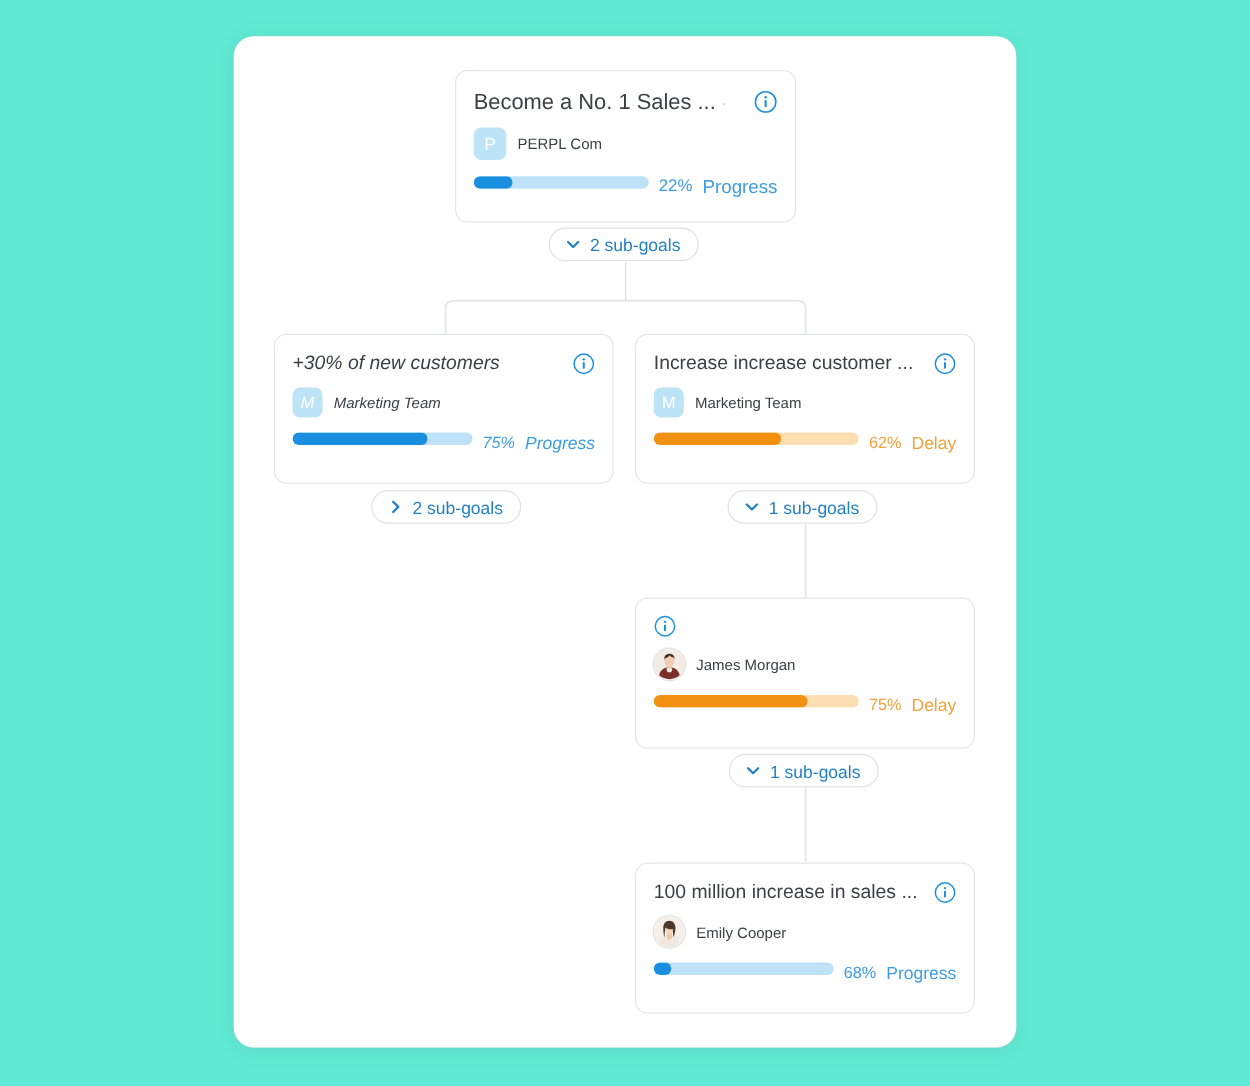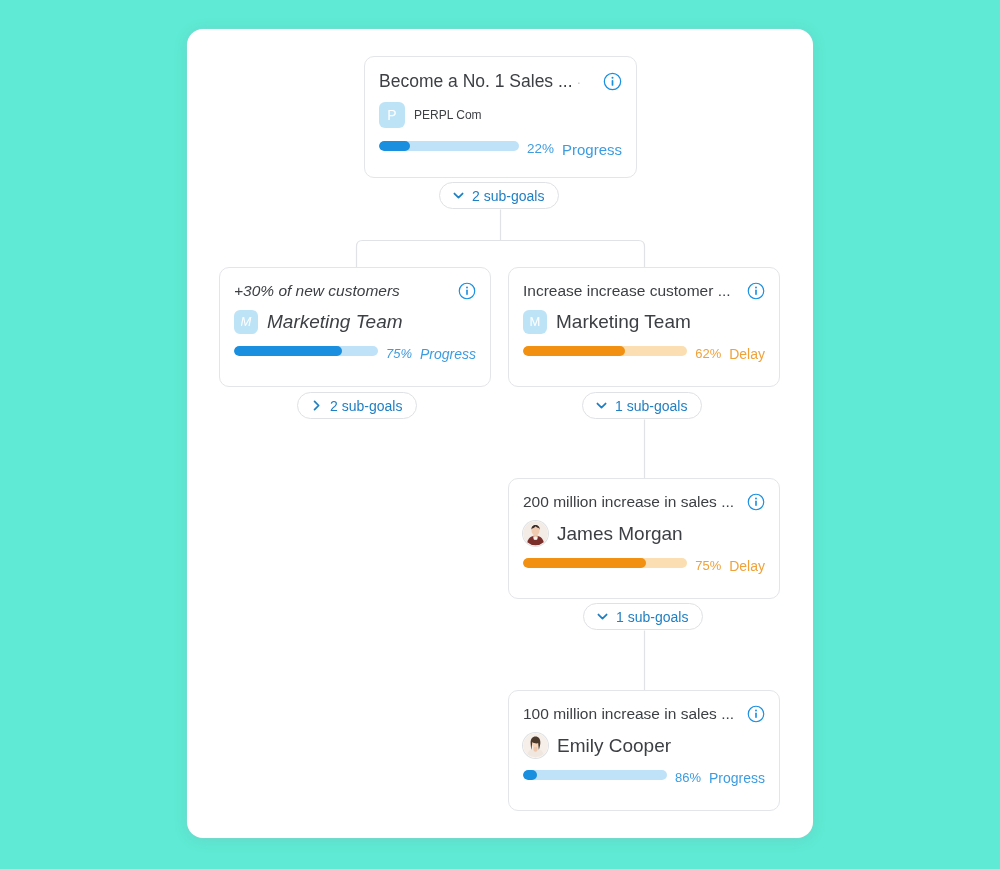--- a/index.html
+++ b/index.html
@@ -115,21 +115,21 @@
     height: 25px;
     border-radius: 50%;
     flex: 0 0 auto;
     position: relative;
     overflow: hidden;
     box-shadow: 0 0 0 1px #dfe1e4;
   }
 
   .owner-name {
     color: #3c3f43;
-    font-size: 19px;
+    font-size: 12px;
     white-space: nowrap;
   }
   .card.root .owner-name { font-size: 12px; }
 
   
   .prog-row {
     display: flex;
     align-items: flex-start;
     gap: 8px;
     margin-top: 12px;
@@ -302,23 +302,20 @@
 
   <div class="pill p-c2">
     <svg class="chev" viewBox="0 0 14 14">
       <path d="M2.6 4.9 L7 9.3 L11.4 4.9" fill="none" stroke="#1f7fc4" stroke-width="1.9" stroke-linecap="round" stroke-linejoin="round"></path>
     </svg>
     <span>1 sub-goals</span>
   </div>
 
   <div class="card c3">
     <div class="card-title-row">
-      <div class="title-left">
-        <span class="card-title">200 million increase in sales ...</span>
-      </div>
       <svg class="info-icon" viewBox="0 0 20 20">
         <circle cx="10" cy="10" r="8.6" fill="none" stroke="#1a8fe0" stroke-width="1.3"></circle>
         <circle cx="10" cy="6.1" r="1.05" fill="#1a8fe0"></circle>
         <rect x="9.1" y="8.4" width="1.8" height="6.1" rx="0.9" fill="#1a8fe0"></rect>
       </svg>
     </div>
     <div class="owner-row">
       <div class="avatar">
         <svg viewBox="0 0 32 32" width="25" height="25">
           <circle cx="16" cy="16" r="16" fill="#f3ece6"></circle>
@@ -367,18 +364,18 @@
           <ellipse cx="16" cy="12.4" rx="5" ry="5.8" fill="#f6d4ba"></ellipse>
           <path d="M9.8 13.5C9.3 7.6 12.2 4.6 16 4.6s6.7 3 6.2 8.9c-.5 3.6-1.3 6.4-2 8-.4-3.4-.6-6.3-.7-8.4-2.6.5-6 .1-7.6-1.6-.3 2.1-.6 5.3-1 10-.6-1.6-.9-4.4-1.1-8z" fill="#4b3a2c"></path>
         </svg>
       </div>
       <div class="owner-name">Emily Cooper</div>
     </div>
     <div class="prog-row">
       <div class="bar blue">
         <span style="width: 10%;"></span>
       </div>
-      <div class="pct blue">86%</div>
+      <div class="pct blue">68%</div>
       <div class="status blue">Progress</div>
     </div>
   </div>
 
 </div>
 
 </body></html>

